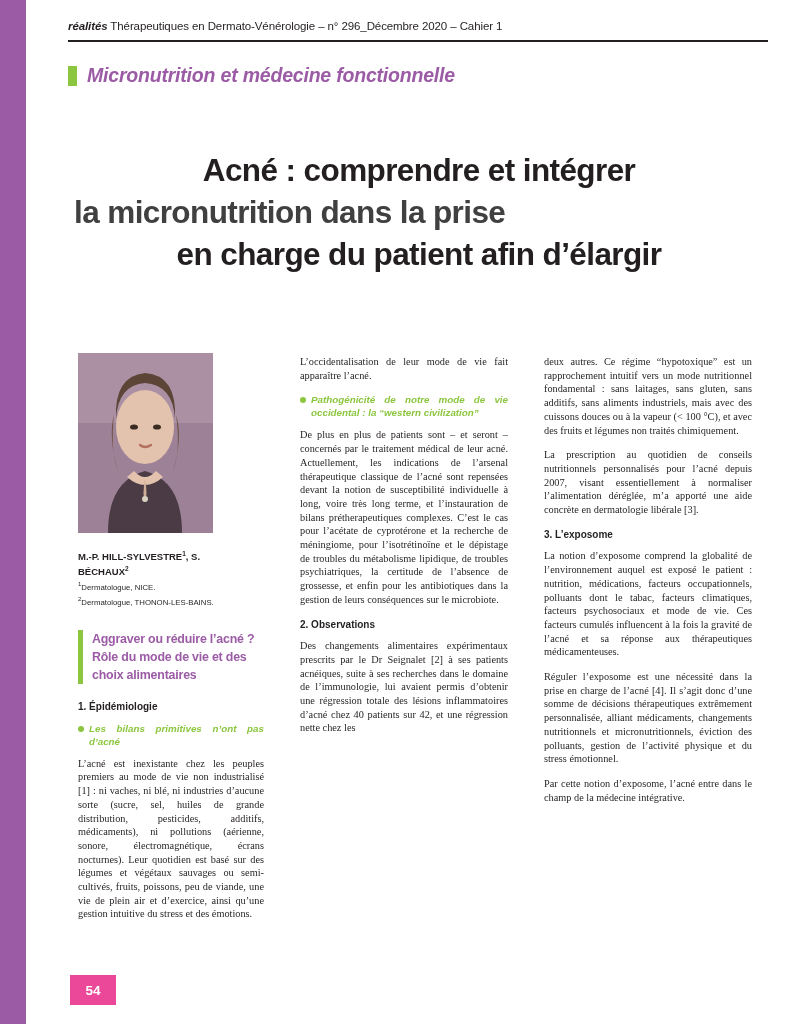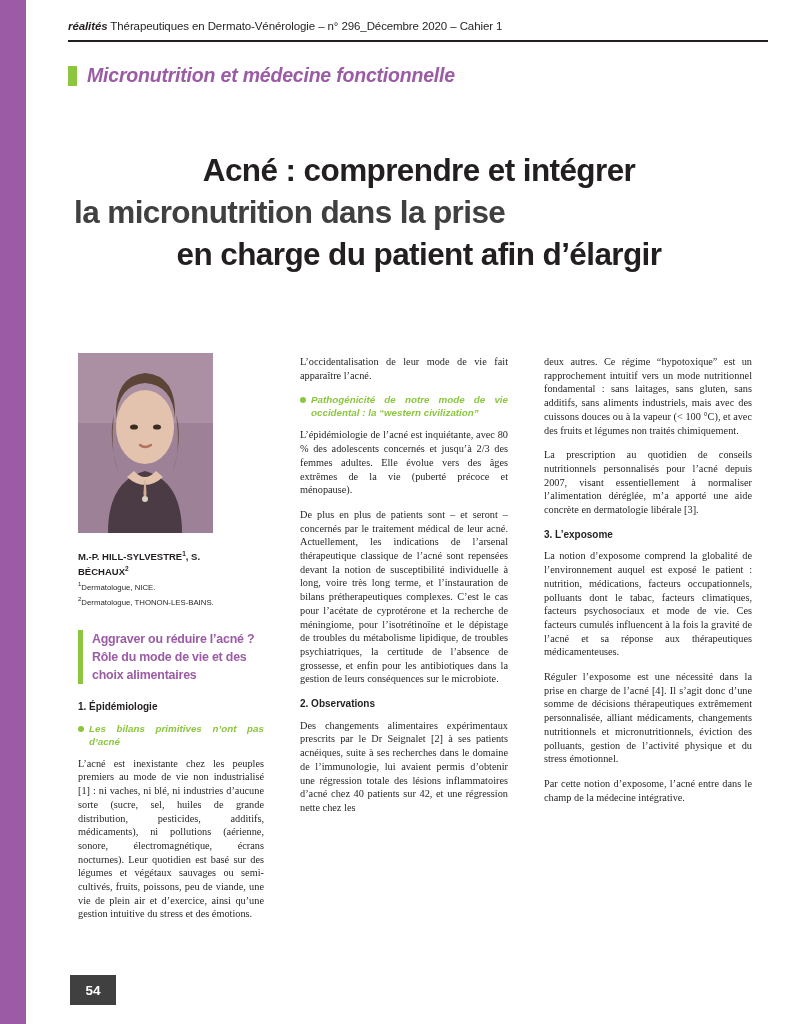--- a/index.html
+++ b/index.html
@@ -174,21 +174,21 @@
     width: 6px; height: 6px;
     border-radius: 50%;
     background: #8cc63f;
   }
 
   
   .folio {
     position: absolute;
     left: 70px; top: 975px;
     width: 46px; height: 30px;
-    background: #404040;
+    background: #ec4899;
     color: #ffffff;
     font-family: "Liberation Sans", sans-serif;
     font-weight: bold;
     font-size: 13.5px;
     display: flex;
     align-items: center;
     justify-content: center;
   }
 </style>
 </head>
@@ -242,21 +242,20 @@
 </div>
 
 <div class="col col-1">
     <div class="h-num">1. Épidémiologie</div>
     <div class="h-bullet">Les bilans primitives n’ont pas d’acné</div>
     <p>L’acné est inexistante chez les peuples premiers au mode de vie non industrialisé [1] : ni vaches, ni blé, ni industries d’aucune sorte (sucre, sel, huiles de grande distribution, pesticides, additifs, médicaments), ni pollutions (aérienne, sonore, électromagnétique, écrans nocturnes). Leur quotidien est basé sur des légumes et végétaux sauvages ou semi-cultivés, fruits, poissons, peu de viande, une vie de plein air et d’exercice, ainsi qu’une gestion intuitive du stress et des émotions.</p>
   </div>
 <div class="col col-2">
     <p>L’occidentalisation de leur mode de vie fait apparaître l’acné.</p>
     <div class="h-bullet">Pathogénicité de notre mode de vie occidental : la “western civilization”</div>
-    <p>L’épidémiologie de l’acné est inquiétante, avec 80 % des adolescents concernés et jusqu’à 2/3 des femmes adultes. Elle évolue vers des âges extrêmes de la vie (puberté précoce et ménopause).</p>
     <p>De plus en plus de patients sont – et seront – concernés par le traitement médical de leur acné. Actuellement, les indications de l’arsenal thérapeutique classique de l’acné sont repensées devant la notion de susceptibilité individuelle à long, voire très long terme, et l’instauration de bilans prétherapeutiques complexes. C’est le cas pour l’acétate de cyprotérone et la recherche de méningiome, pour l’isotrétinoïne et le dépistage de troubles du métabolisme lipidique, de troubles psychiatriques, la certitude de l’absence de grossesse, et enfin pour les antibiotiques dans la gestion de leurs conséquences sur le microbiote.</p>
     <div class="h-num">2. Observations</div>
     <p>Des changements alimentaires expérimentaux prescrits par le Dr Seignalet [2] à ses patients acnéiques, suite à ses recherches dans le domaine de l’immunologie, lui avaient permis d’obtenir une régression totale des lésions inflammatoires d’acné chez 40 patients sur 42, et une régression nette chez les</p>
   </div>
 <div class="col col-3">
     <p>deux autres. Ce régime “hypotoxique” est un rapprochement intuitif vers un mode nutritionnel fondamental : sans laitages, sans gluten, sans additifs, sans aliments industriels, mais avec des cuissons douces ou à la vapeur (&lt; 100 °C), et avec des fruits et légumes non traités chimiquement.</p>
     <p>La prescription au quotidien de conseils nutritionnels personnalisés pour l’acné depuis 2007, visant essentiellement à normaliser l’alimentation déréglée, m’a apporté une aide concrète en dermatologie libérale [3].</p>
     <div class="h-num">3. L’exposome</div>
     <p>La notion d’exposome comprend la globalité de l’environnement auquel est exposé le patient : nutrition, médications, facteurs occupationnels, polluants dont le tabac, facteurs climatiques, facteurs psychosociaux et mode de vie. Ces facteurs cumulés influencent à la fois la gravité de l’acné et sa réponse aux thérapeutiques médicamenteuses.</p>
     <p>Réguler l’exposome est une nécessité dans la prise en charge de l’acné [4]. Il s’agit donc d’une somme de décisions thérapeutiques extrêmement personnalisée, alliant médicaments, changements nutritionnels et micronutritionnels, éviction des polluants, gestion de l’activité physique et du stress émotionnel.</p>

